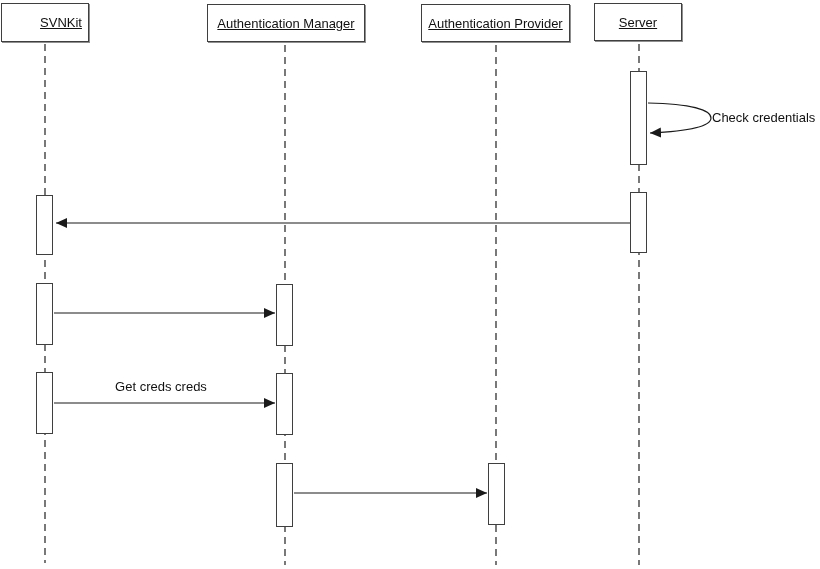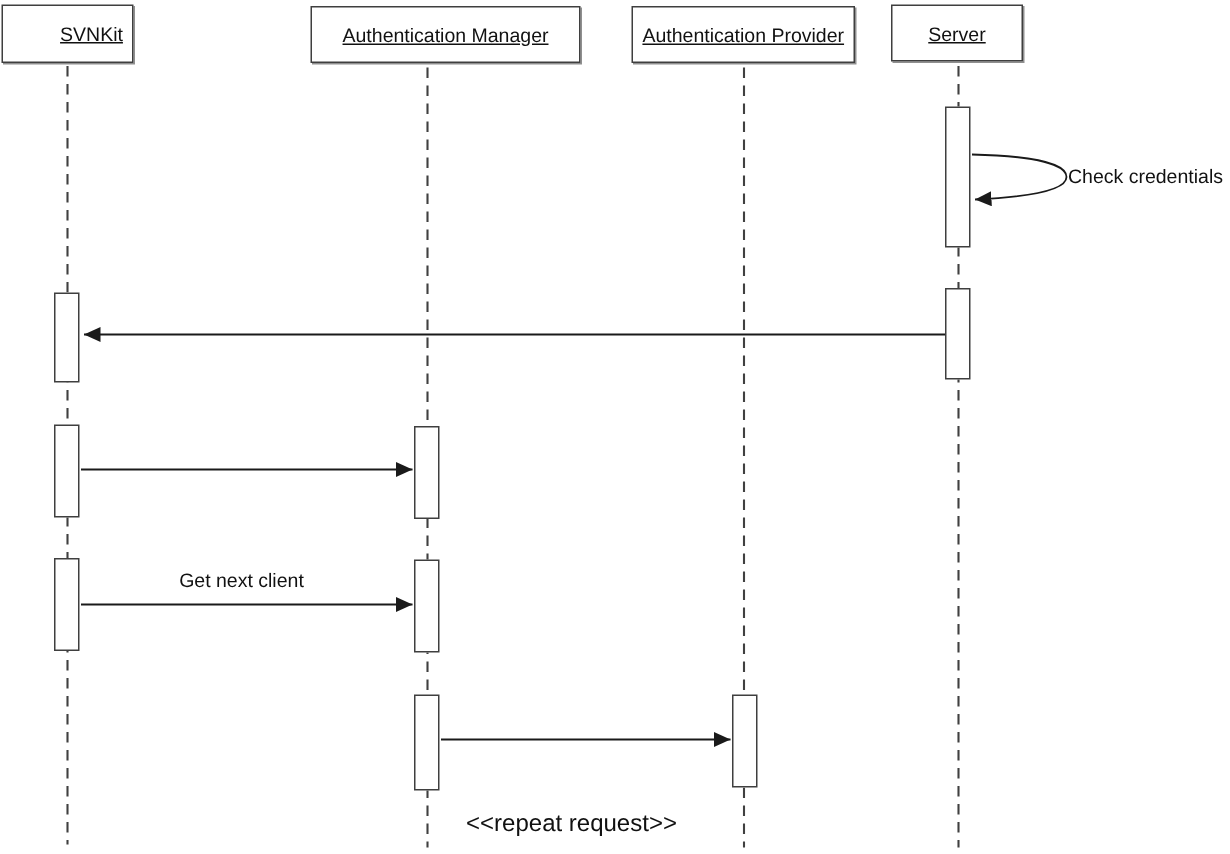--- a/index.html
+++ b/index.html
@@ -80,32 +80,31 @@
   <div class="activation" style="left:36px;  top:283px; height:60px;"></div>
   <div class="activation" style="left:36px;  top:372px; height:60px;"></div>
   <div class="activation" style="left:276px; top:284px; height:60px;"></div>
   <div class="activation" style="left:276px; top:373px; height:60px;"></div>
   <div class="activation" style="left:276px; top:463px; height:62px;"></div>
   <div class="activation" style="left:488px; top:463px; height:60px;"></div>
 
   <div class="actor" style="left:1px;   top:3px; width:88px;  height:39px;padding-left:32px;">
     <span class="actor-label">SVNKit</span>
   </div>
-  <div class="actor" style="left:207px; top:4px; width:180px; height:38px;">
+  <div class="actor" style="left:207px; top:4px; width:158px; height:38px;">
     <span class="actor-label">Authentication Manager</span>
   </div>
   <div class="actor" style="left:421px; top:4px; width:149px; height:38px;">
     <span class="actor-label">Authentication Provider</span>
   </div>
   <div class="actor" style="left:594px; top:3px; width:88px;  height:38px;">
     <span class="actor-label">Server</span>
   </div>
 
   <div class="msg-label" style="left:712px; top:110px;">Check credentials</div>
 
 
 
-  <div class="msg-label centered" style="left:161px; top:379px;">Get next client</div>
+  <div class="msg-label centered" style="left:161px; top:379px;">Get creds creds</div>
 
 
-  <div class="annotation" style="left:381px; top:541px;">&lt;&lt;repeat request&gt;&gt;</div>
 
 </div>
 
 </body></html>

